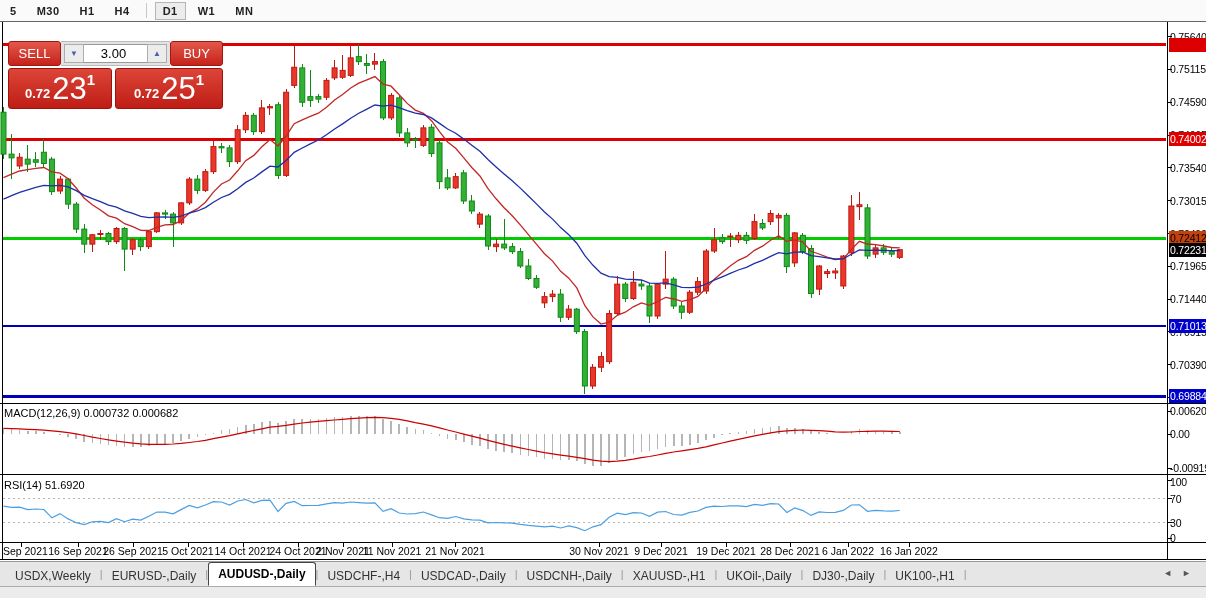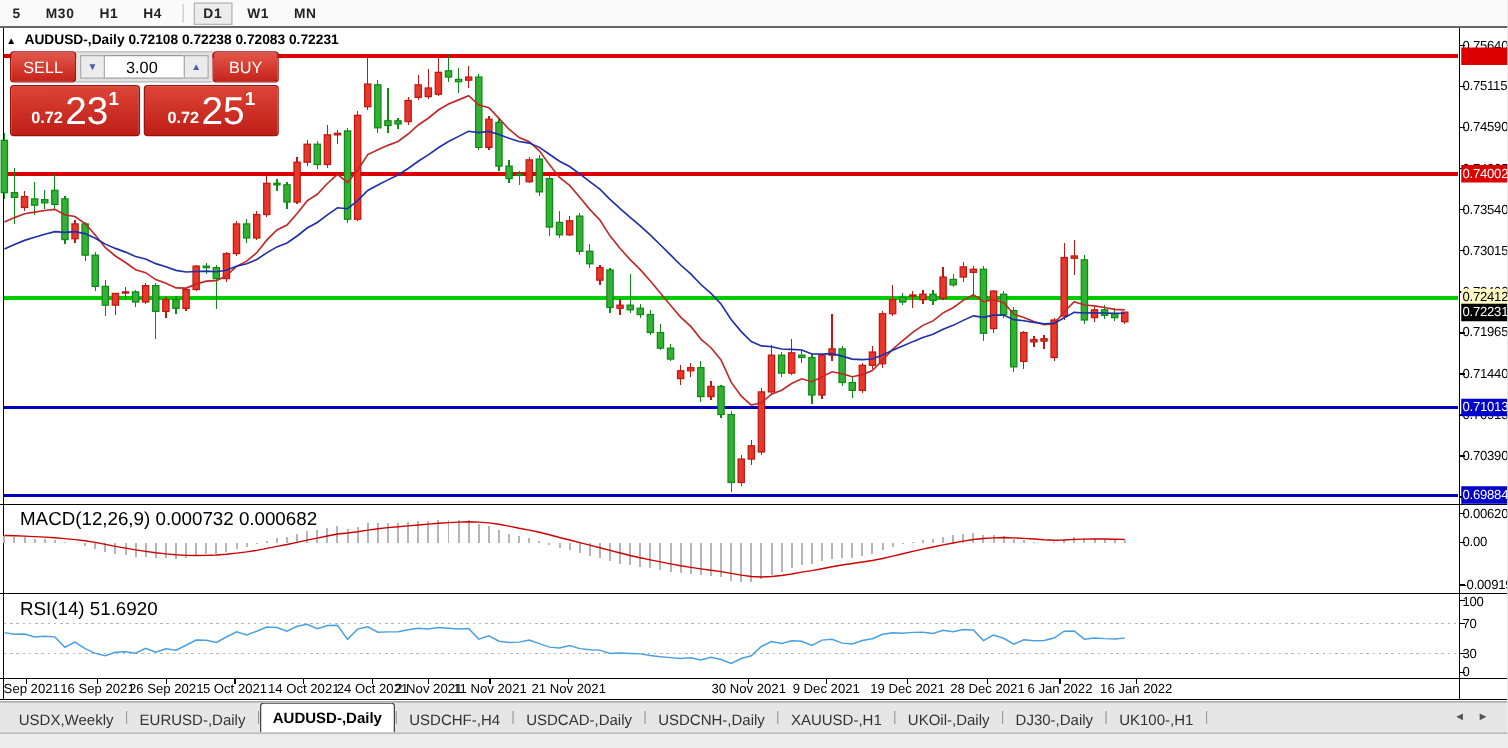--- a/index.html
+++ b/index.html
@@ -8,21 +8,21 @@
   
   #toolbar{position:absolute;left:0;top:0;width:1206px;height:21px;background:#fafafa;
            border-bottom:1px solid #8a8a8a;display:flex;align-items:center;font-size:11px;color:#222;}
   .tf-btn{padding:2px 7px;margin:0 2px;font-weight:600;letter-spacing:.5px;cursor:default;border:1px solid transparent;}
   .tf-btn.active{background:#ececec;border:1px solid #b5b5b5;}
   .tf-sep{width:1px;height:15px;background:#c8c8c8;margin:0 6px;}
   
   #chart-svg{position:absolute;left:0;top:0;z-index:1;}
   #chart-title{position:absolute;left:5px;top:26px;z-index:3;font-size:11px;font-weight:700;color:#000;white-space:nowrap;}
   #chart-title .tri{font-size:8px;margin-right:4px;}
-  .panel-label{position:absolute;left:16px;z-index:3;font-size:15px;color:#000;white-space:nowrap;}
+  .panel-label{position:absolute;left:4px;z-index:3;font-size:11px;color:#000;white-space:nowrap;}
   
   #trade-panel{position:absolute;left:8px;top:41px;width:215px;z-index:4;border-radius:17px;}
   #tp-row1{display:flex;height:25px;}
   .tp-btn{width:51px;display:flex;align-items:center;justify-content:center;color:#fff;font-size:13px;
           background:linear-gradient(#e4574a,#c5231b);border:1px solid #a21510;border-radius:3px;cursor:pointer;}
   #tp-spin{flex:1;display:flex;align-items:stretch;background:#e2e2e2;border-top:1px solid #bbb;border-bottom:1px solid #bbb;padding:2px 3px;}
   .spin-btn{width:18px;display:flex;align-items:center;justify-content:center;background:#ececec;
             border:1px solid #adadad;color:#4a5fae;font-size:8px;cursor:pointer;}
   #vol-input{width:58px;flex:1;border:1px solid #9a9a9a;border-left:none;border-right:none;
              font-family:"Liberation Sans",sans-serif;font-size:13px;text-align:center;padding:0 4px 0 0;outline:none;}
@@ -450,26 +450,20 @@
       <line x1="1167" y1="397.5625000000001" x2="1172" y2="397.5625000000001" stroke="#000" stroke-width="1" shape-rendering="crispEdges"></line>
       <line x1="1167" y1="411.0563" x2="1172" y2="411.0563" stroke="#000" stroke-width="1" shape-rendering="crispEdges"></line>
       <line x1="1167" y1="434" x2="1172" y2="434" stroke="#000" stroke-width="1" shape-rendering="crispEdges"></line>
       <line x1="1167" y1="468.0289" x2="1172" y2="468.0289" stroke="#000" stroke-width="1" shape-rendering="crispEdges"></line>
       <line x1="1167" y1="480.5" x2="1172" y2="480.5" stroke="#000" stroke-width="1" shape-rendering="crispEdges"></line>
       <line x1="1167" y1="498.65" x2="1172" y2="498.65" stroke="#000" stroke-width="1" shape-rendering="crispEdges"></line>
       <line x1="1167" y1="522.85" x2="1172" y2="522.85" stroke="#000" stroke-width="1" shape-rendering="crispEdges"></line>
       <line x1="1167" y1="538" x2="1172" y2="538" stroke="#000" stroke-width="1" shape-rendering="crispEdges"></line>
     </svg>
 
-  <div id="chart-title">
-    <span class="tri">▲</span>
-    <span>AUDUSD-,Daily</span>
-    <span> </span>
-    <span>0.72108 0.72238 0.72083 0.72231</span>
-  </div>
 
   <div id="trade-panel">
     <div id="tp-row1">
       <div class="tp-btn">SELL</div>
       <div id="tp-spin">
         <div class="spin-btn">▼</div>
         <input id="vol-input" value="3.00" style="">
         <div class="spin-btn">▲</div>
       </div>
       <div class="tp-btn">BUY</div>
@@ -499,21 +493,21 @@
       <div class="ax-lbl" style="top: 161.875px;">0.73540</div>
       <div class="ax-lbl" style="top: 194.688px;">0.73015</div>
       <div class="ax-lbl" style="top: 227.5px;">0.72490</div>
       <div class="ax-lbl" style="top: 260.312px;">0.71965</div>
       <div class="ax-lbl" style="top: 293.125px;">0.71440</div>
       <div class="ax-lbl" style="top: 325.938px;">0.70915</div>
       <div class="ax-lbl" style="top: 358.75px;">0.70390</div>
       <div class="ax-lbl" style="top: 391.562px;">0.69865</div>
       <div class="ax-badge" style="top: 37.625px; background: rgb(221, 0, 0); color: rgb(255, 255, 255); padding-left: 47px;">0.75512</div>
       <div class="ax-badge" style="top: 132px; background: rgb(221, 0, 0); color: rgb(255, 255, 255);">0.74002</div>
-      <div class="ax-badge" style="top: 231.375px; background: #fef9c3; color: rgb(0, 0, 0);">0.72412</div>
+      <div class="ax-badge" style="top: 231.375px; background: #c2410c; color: rgb(0, 0, 0);">0.72412</div>
       <div class="ax-badge" style="top: 242.688px; background: rgb(0, 0, 0); color: rgb(255, 255, 255);">0.72231</div>
       <div class="ax-badge" style="top: 318.812px; background: rgb(0, 0, 204); color: rgb(255, 255, 255);">0.71013</div>
       <div class="ax-badge" style="top: 389.375px; background: rgb(0, 0, 204); color: rgb(255, 255, 255);">0.69884</div>
     </div>
   <div id="macd-axis">
       <div class="ax-lbl" style="top: 405.056px;">0.006201</div>
       <div class="ax-lbl" style="top: 428px;">0.00</div>
       <div class="ax-lbl" style="top: 462.029px;">-0.009197</div>
     </div>
   <div id="rsi-axis">

